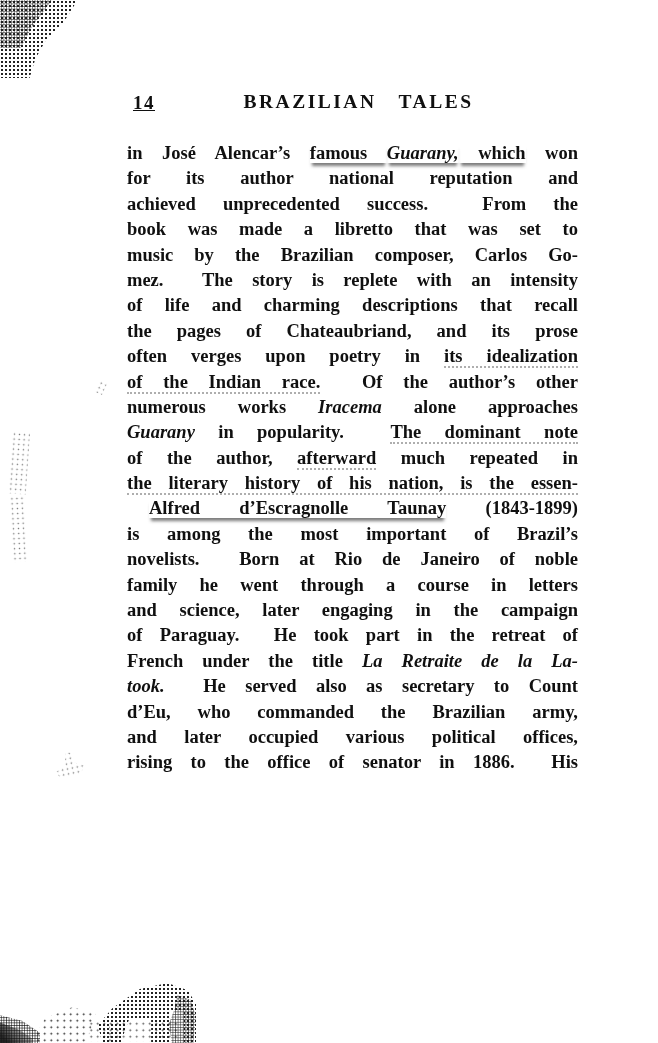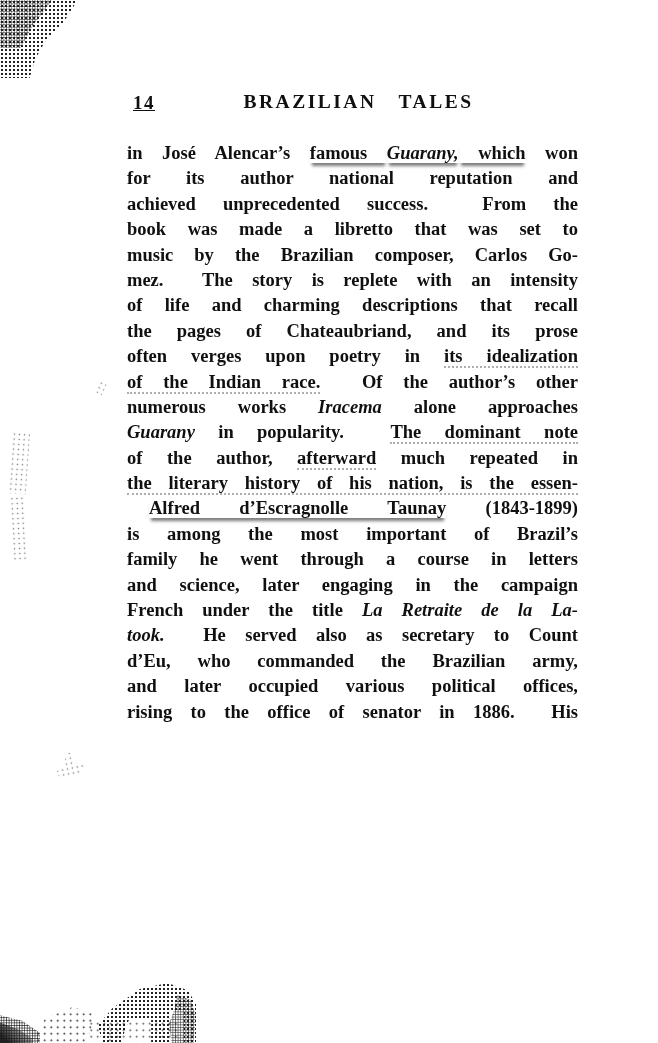--- a/index.html
+++ b/index.html
@@ -94,22 +94,24 @@
       <div class="line"><span>of life and charming descriptions that recall</span></div>
       <div class="line"><span>the pages of Chateaubriand, and its prose</span></div>
       <div class="line"><span>often verges upon poetry in </span><span class="u1">its idealization</span></div>
       <div class="line"><span class="u1">of the Indian race.</span><span>  Of the author’s other</span></div>
       <div class="line"><span>numerous works </span><span class="it">Iracema</span><span> alone approaches</span></div>
       <div class="line"><span class="it">Guarany</span><span> in popularity.  </span><span class="u1">The dominant note</span></div>
       <div class="line"><span>of the author, </span><span class="u1">afterward</span><span> much repeated in</span></div>
       <div class="line"><span class="u1">the literary history of his nation, is the essen-</span></div>
       <div class="line indent"><span class="u2">Alfred d’Escragnolle Taunay</span><span> (1843-1899)</span></div>
       <div class="line"><span>is among the most important of Brazil’s</span></div>
+      <div class="line"><span>novelists.  Born at Rio de Janeiro of noble</span></div>
       <div class="line"><span>family he went through a course in letters</span></div>
       <div class="line"><span>and science, later engaging in the campaign</span></div>
+      <div class="line"><span>of Paraguay.  He took part in the retreat of</span></div>
       <div class="line"><span>French under the title </span><span class="it">La Retraite de la La-</span></div>
       <div class="line"><span class="it">took.</span><span>  He served also as secretary to Count</span></div>
       <div class="line"><span>d’Eu, who commanded the Brazilian army,</span></div>
       <div class="line"><span>and later occupied various political offices,</span></div>
       <div class="line"><span>rising to the office of senator in 1886.  His</span></div>
     </div>
 
 </div>
 
 </body></html>

